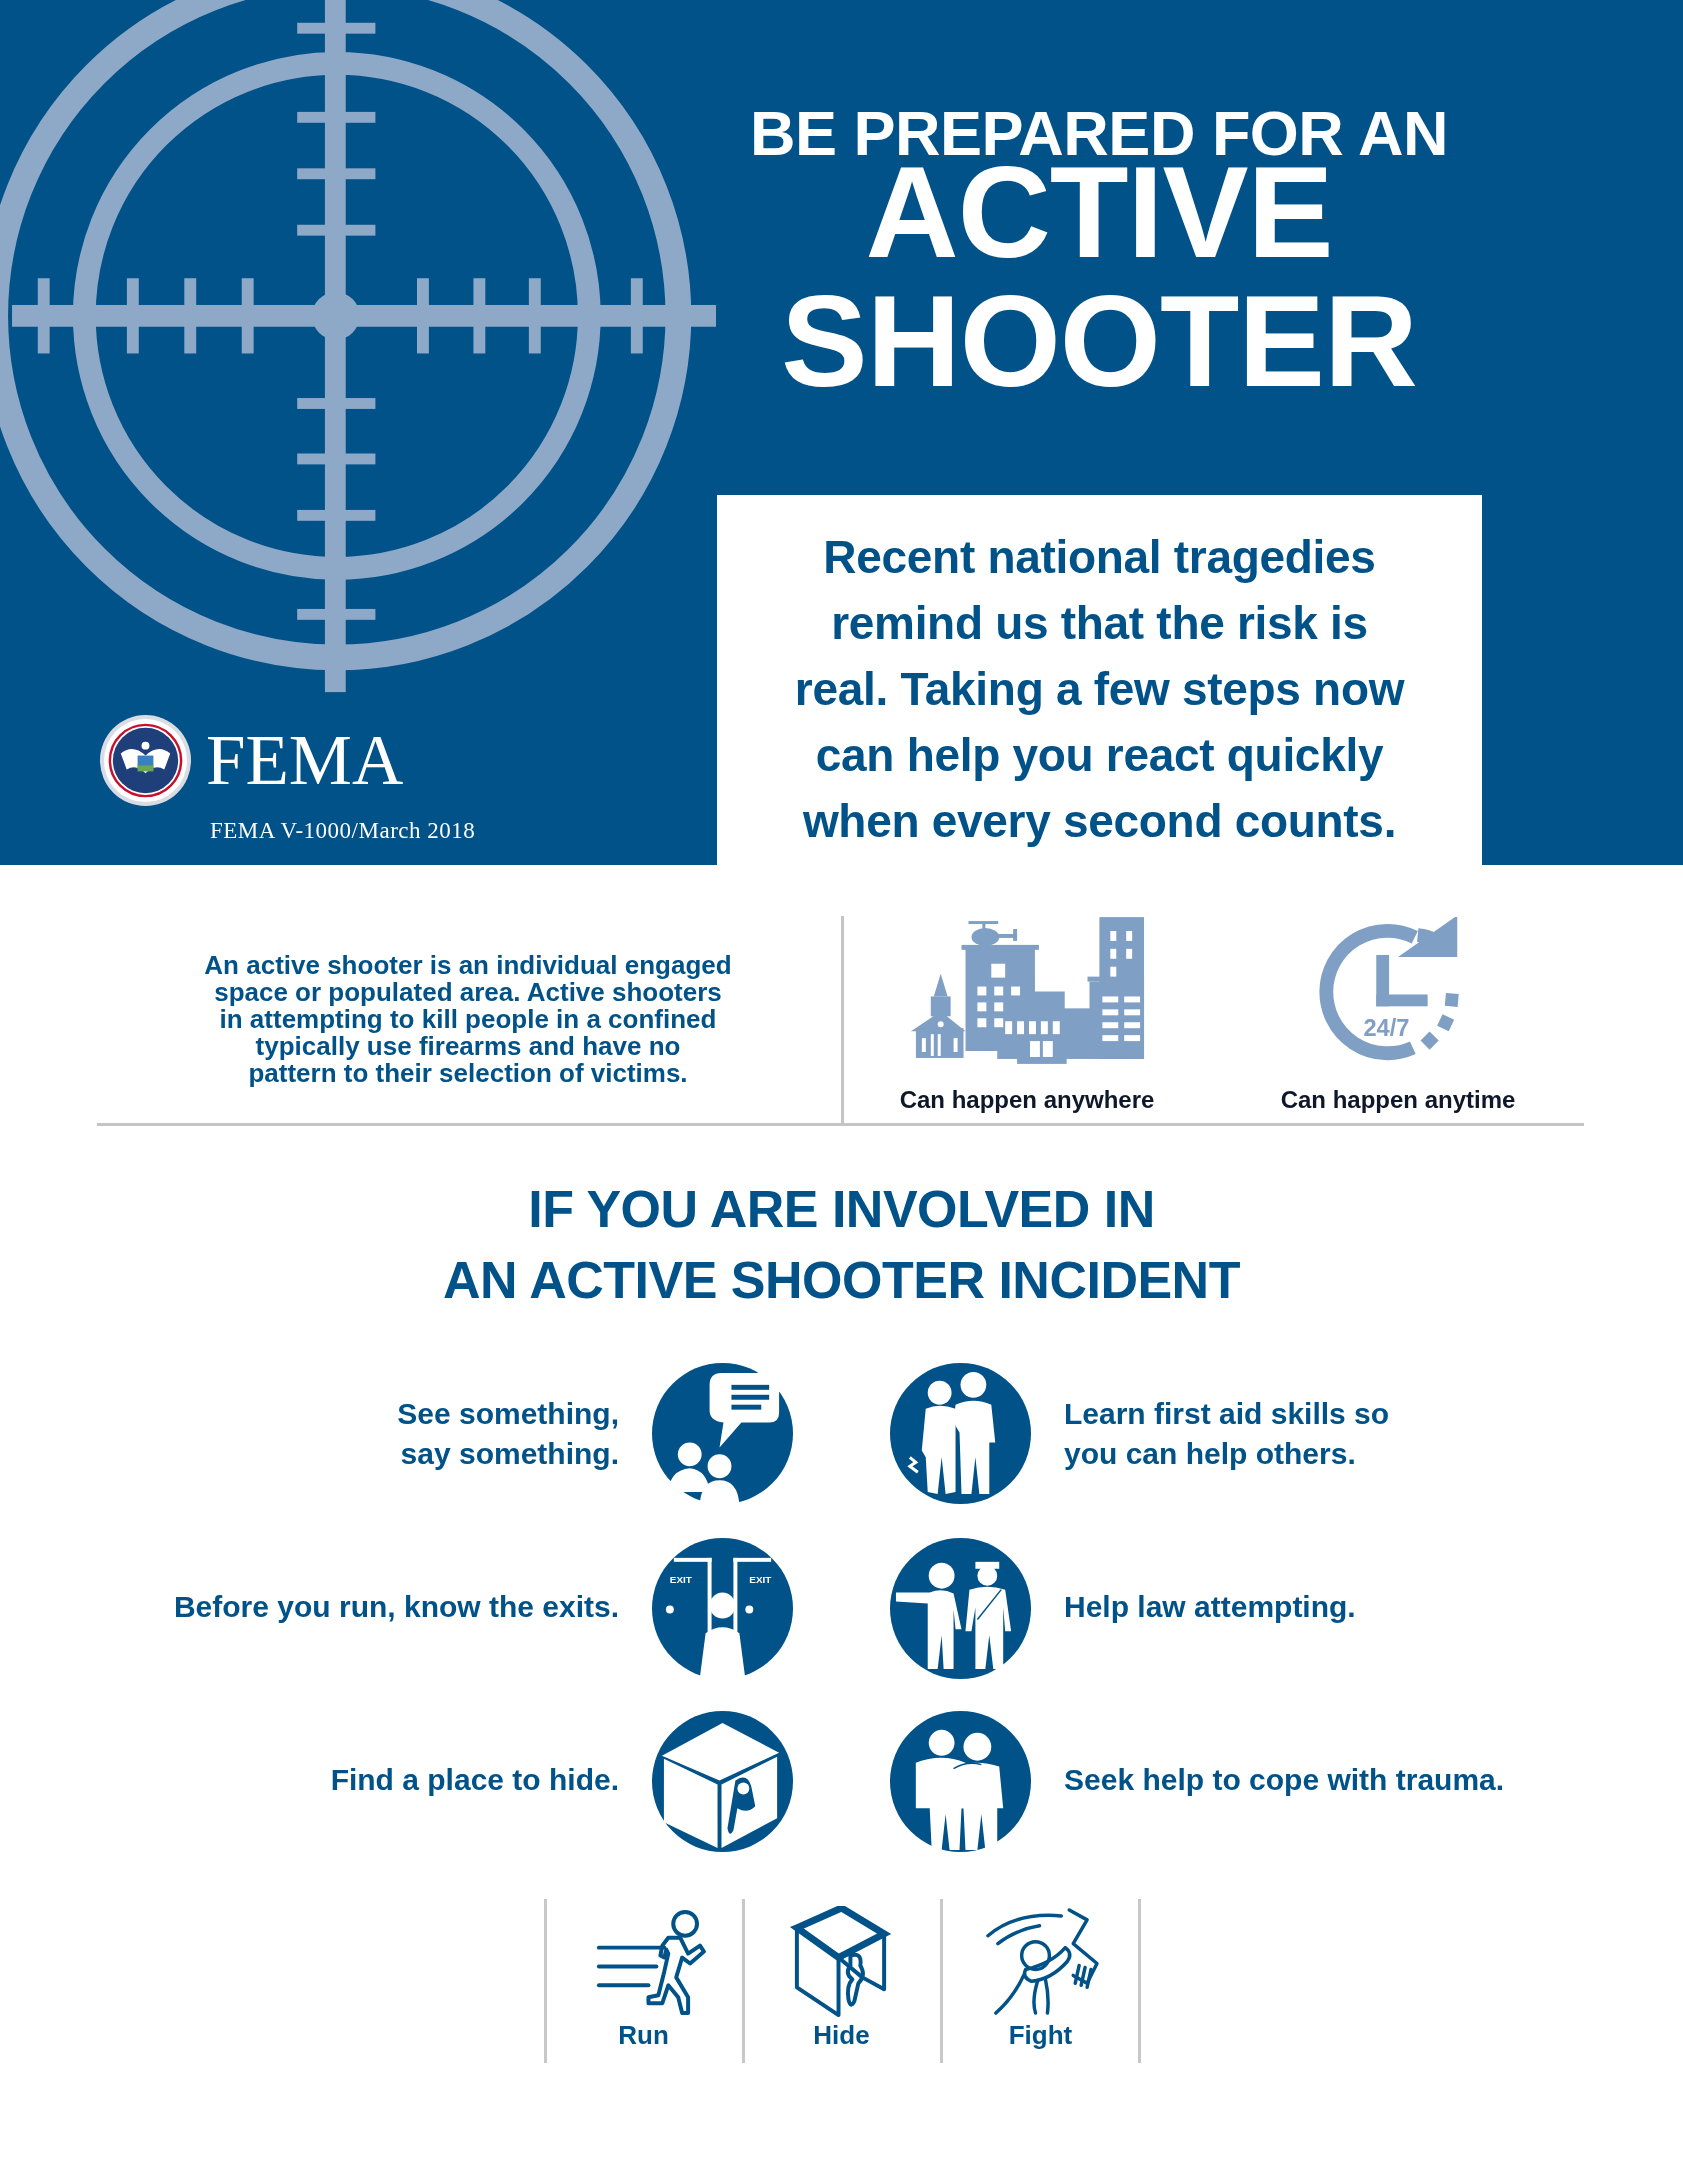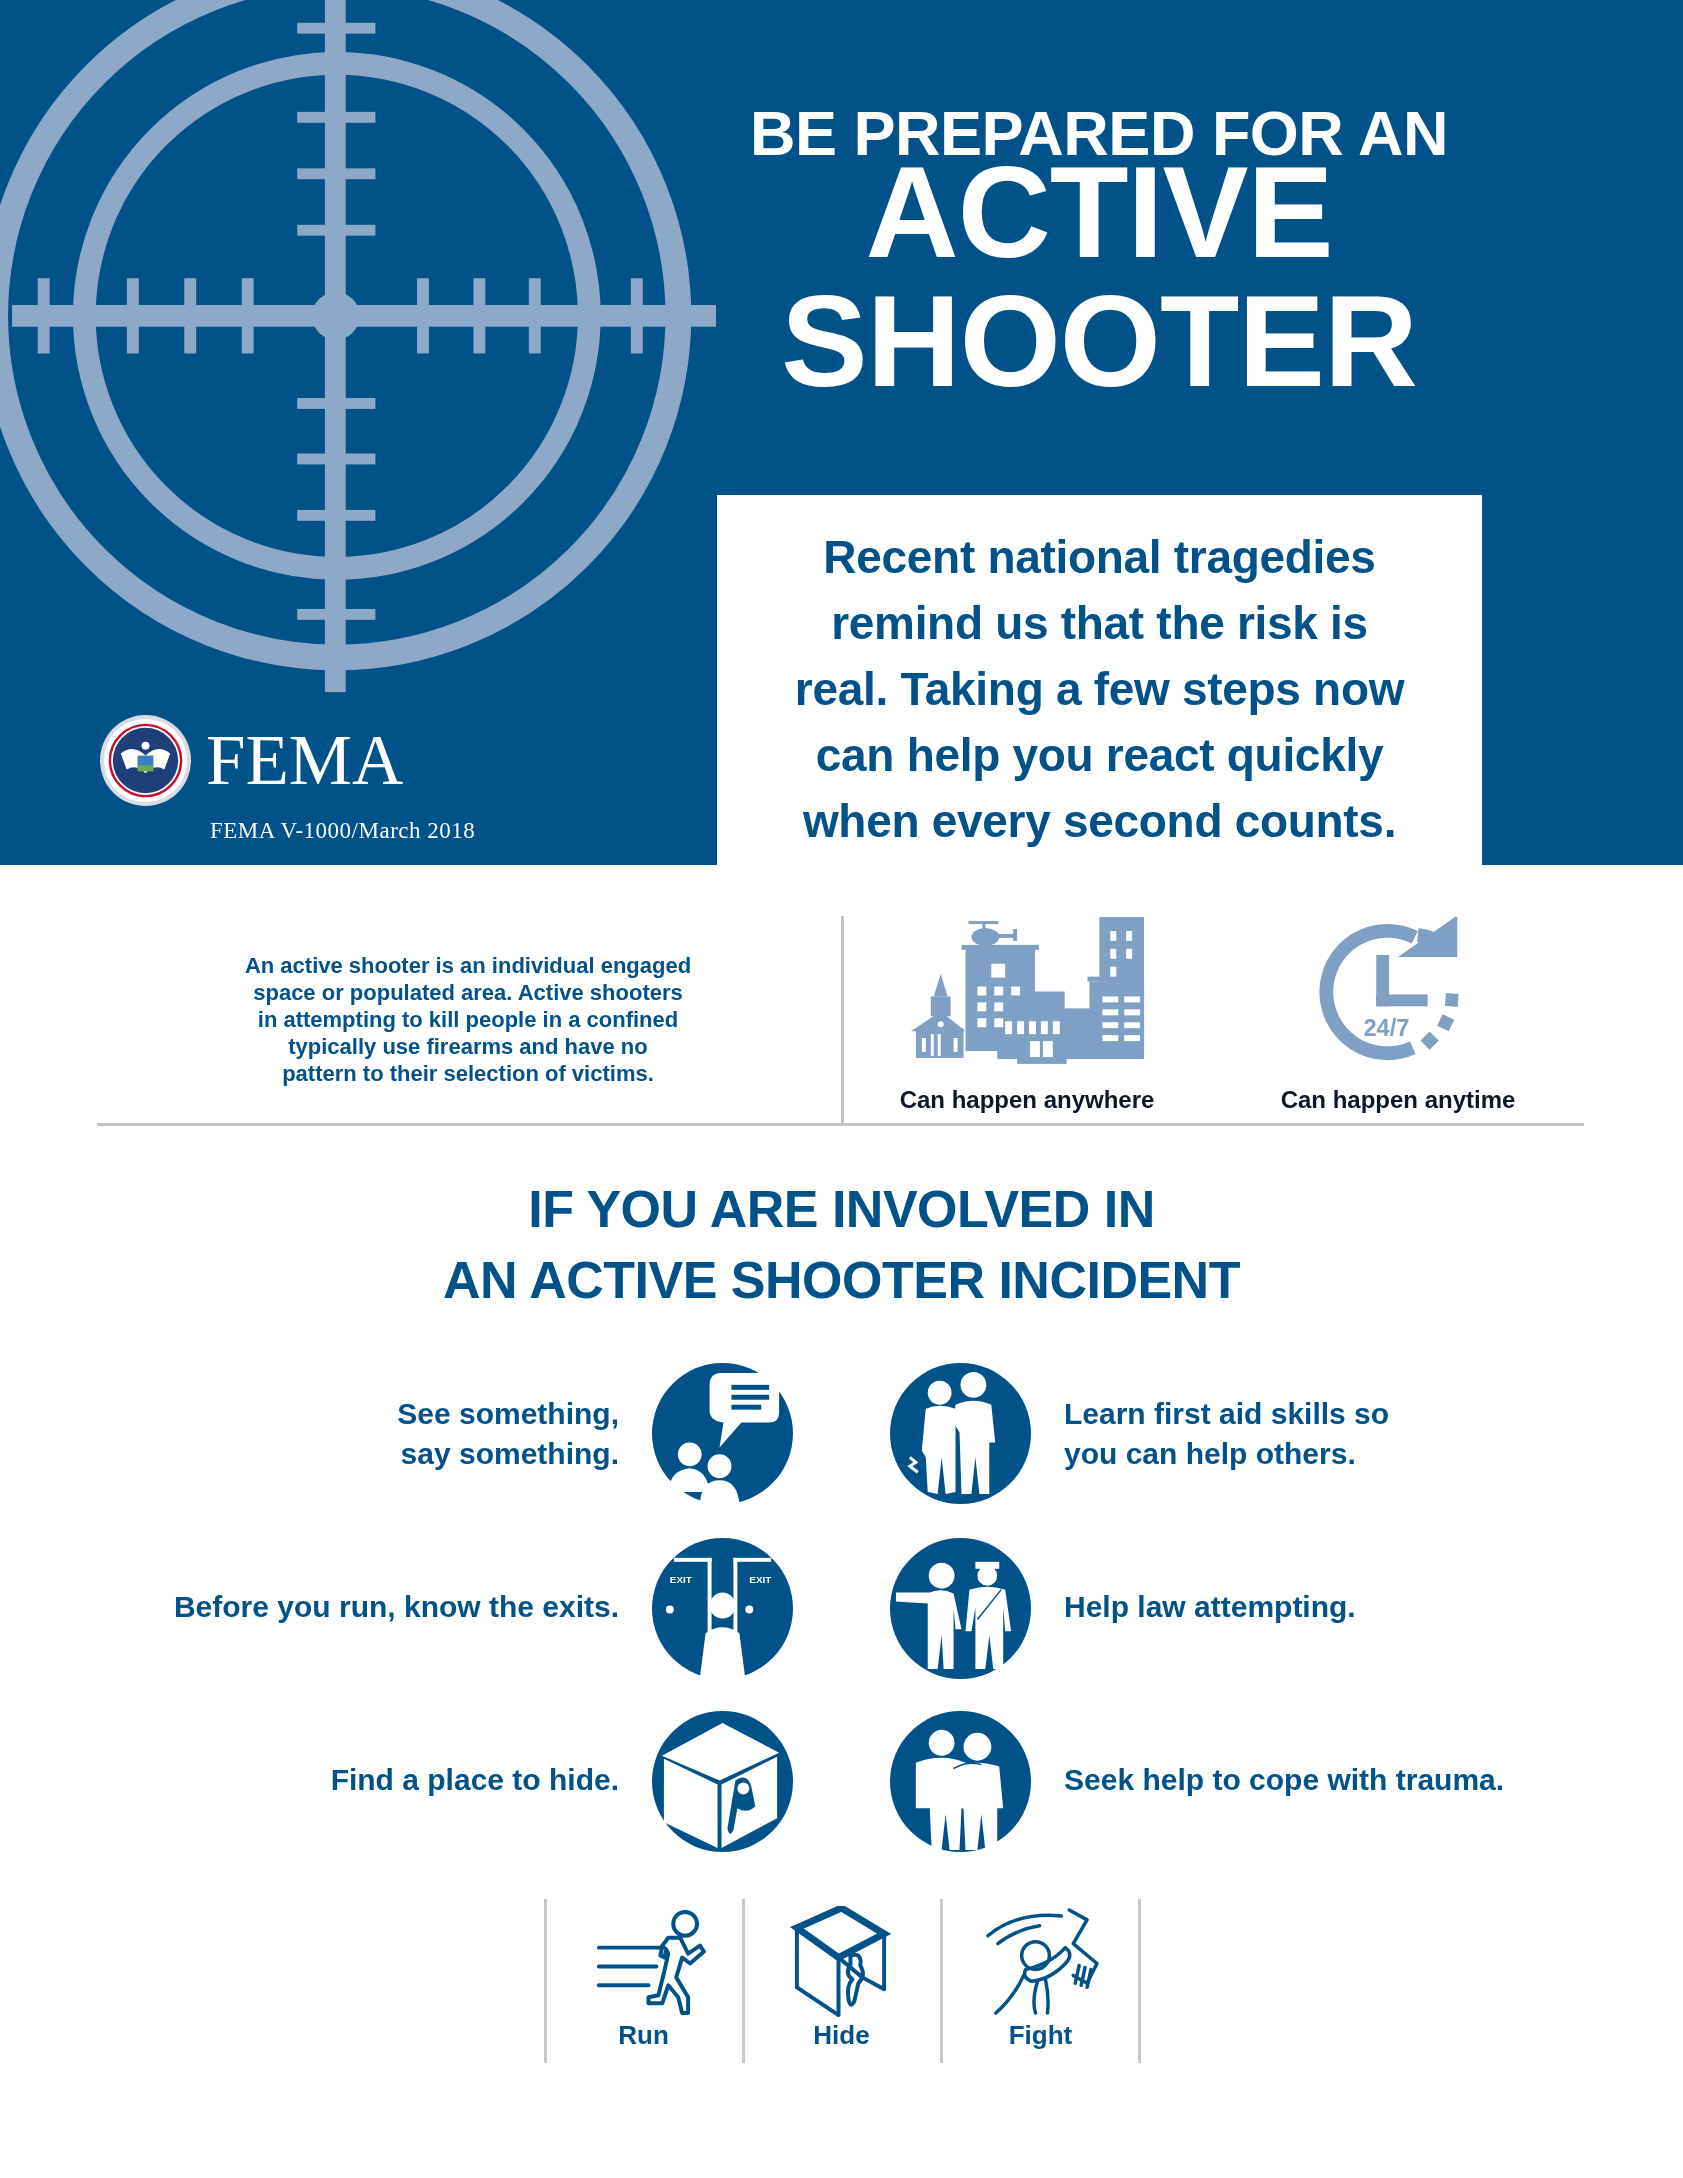--- a/index.html
+++ b/index.html
@@ -15,21 +15,21 @@
   #title-3 { top: 276px; font-size: 130px; line-height: 130px; letter-spacing: -1px; }
 
   #intro-box { position: absolute; left: 717px; top: 495px; width: 765px; height: 370px; background: #ffffff; padding-top: 29px; }
   #intro-box .line { display: block; text-align: center; font-weight: bold; font-size: 46px; line-height: 66px; color: #005288; letter-spacing: -0.3px; white-space: nowrap; }
 
   #seal { position: absolute; left: 99px; top: 714px; width: 93px; height: 93px; }
   #fema-word { position: absolute; left: 206px; top: 721px; font-family: "Liberation Serif", "DejaVu Serif", serif; font-size: 71px; line-height: 79px; color: #ffffff; letter-spacing: 0px; }
   #version { position: absolute; left: 210px; top: 818px; font-family: "Liberation Serif", "DejaVu Serif", serif; font-size: 23px; color: #ffffff; letter-spacing: 0.5px; white-space: nowrap; }
 
   
-  #definition { position: absolute; left: 158px; top: 952px; width: 620px; text-align: center; font-weight: bold; font-size: 22px; line-height: 27px; color: #005288; }
+  #definition { position: absolute; left: 158px; top: 952px; width: 620px; text-align: center; font-weight: bold; font-size: 26px; line-height: 27px; color: #005288; }
   #definition .line { display: block; white-space: nowrap; }
   #vdivider { position: absolute; left: 841px; top: 916px; width: 3px; height: 210px; background: #c4c4c4; }
   #hdivider { position: absolute; left: 97px; top: 1123px; width: 1487px; height: 3px; background: #c4c4c4; }
 
   .feature { position: absolute; text-align: center; }
   .feature .label { display: block; font-weight: bold; font-size: 24px; color: #0f172a; white-space: nowrap; }
   #feat-anywhere { left: 871px; top: 917px; width: 312px; }
   #feat-anytime { left: 1242px; top: 917px; width: 312px; }
   .feature svg { display: block; margin: 0 auto; }
 

